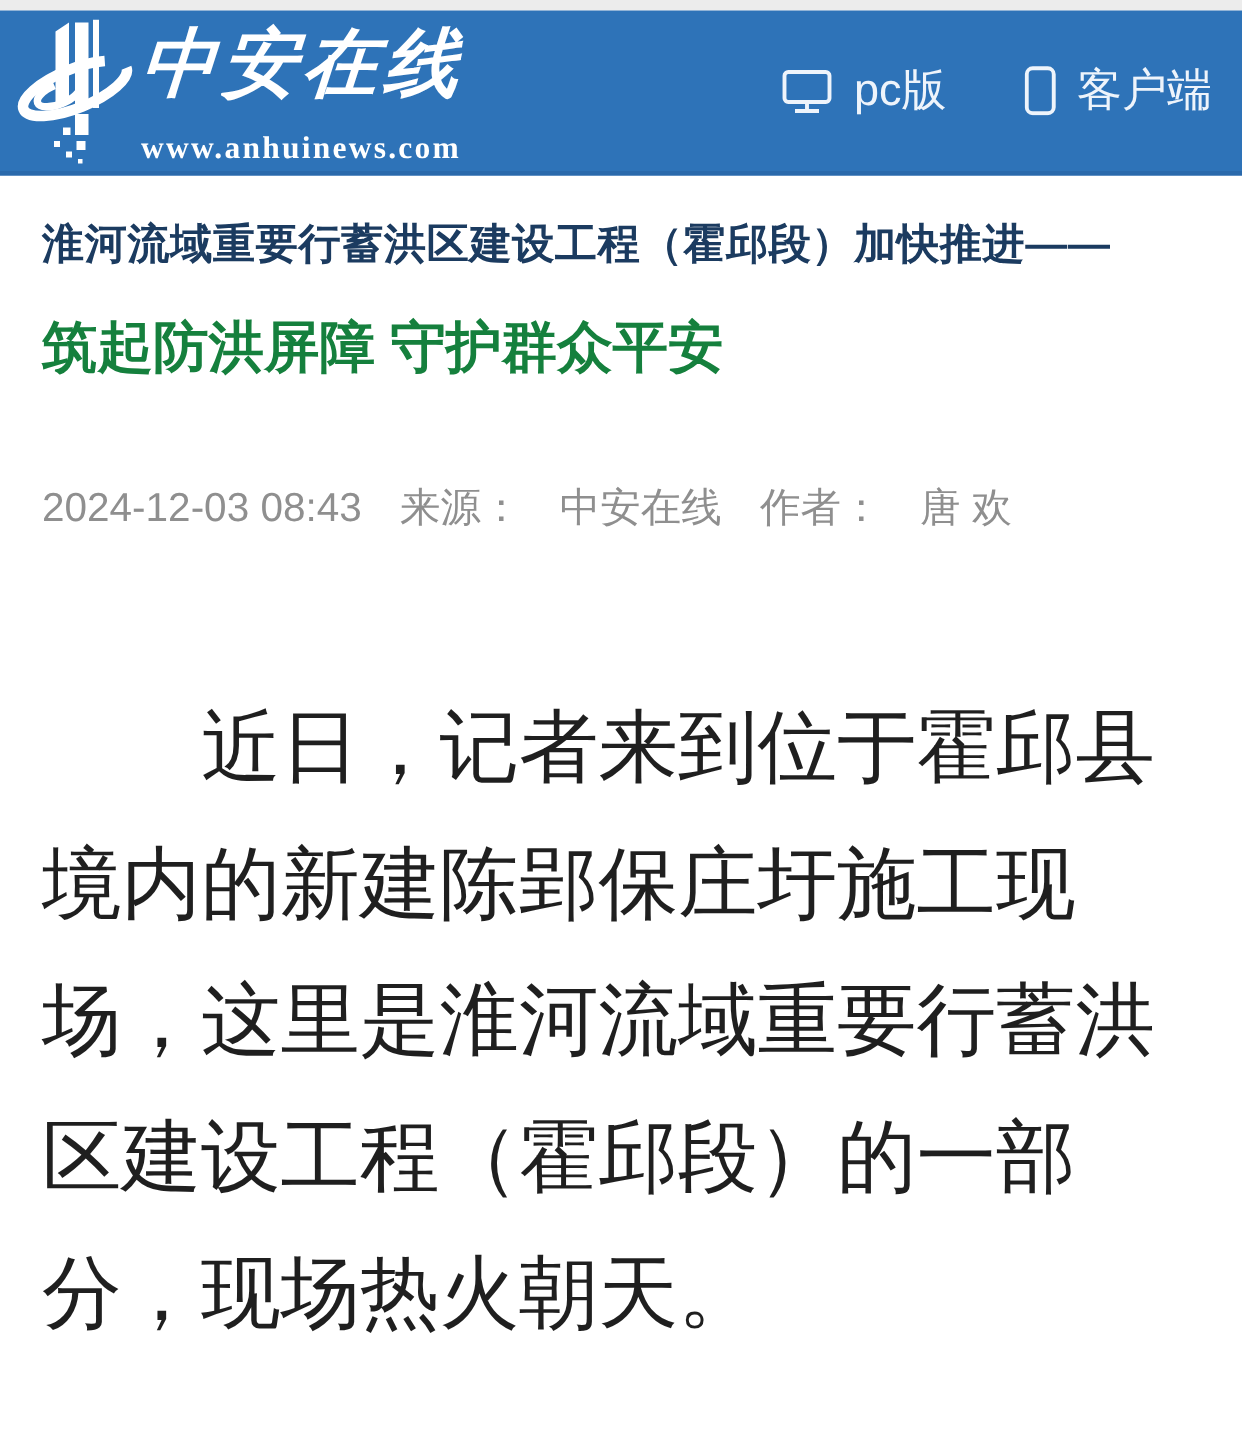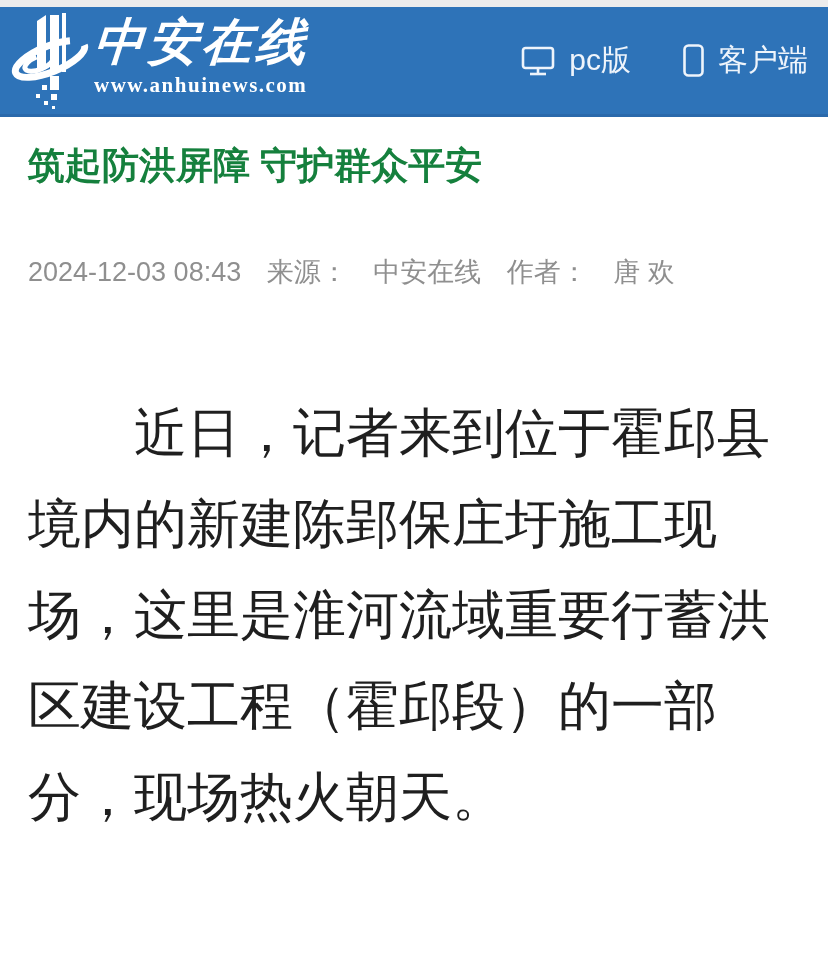--- a/index.html
+++ b/index.html
@@ -39,21 +39,21 @@
     margin-top: 8px;
     transform: skewX(-4deg);
     white-space: nowrap;
   }
   .logo-site {
     color: #ffffff;
     font-family: "Liberation Serif", serif;
     font-weight: bold;
     font-size: 21px;
     letter-spacing: 1.5px;
-    margin-top: 6px;
+    margin-top: 19px;
     white-space: nowrap;
   }
 
   .header-actions { display: flex; align-items: center; gap: 52px; }
   .header-action {
     display: flex;
     align-items: center;
     gap: 14px;
     color: #eef4fb;
     font-size: 30px;
@@ -149,20 +149,21 @@
         <svg width="21" height="33" viewBox="0 0 21 33" aria-hidden="true">
           <rect x="1.5" y="1.5" width="18" height="30" rx="4" fill="none" stroke="#eef4fb" stroke-width="2.6"></rect>
         </svg>
       </span>
       <span>客户端</span>
     </a>
   </nav>
 </header>
 
 <main class="article">
+  <h2 class="article-overtitle">淮河流域重要行蓄洪区建设工程（霍邱段）加快推进——</h2>
 
   <h1 class="article-title">筑起防洪屏障 守护群众平安</h1>
 
   <div class="article-meta">
     <span class="seg">2024-12-03 08:43</span>
     <span class="seg">来源：</span>
     <span class="seg">中安在线</span>
     <span class="seg">作者：</span>
     <span class="seg">唐 欢</span>
   </div>

